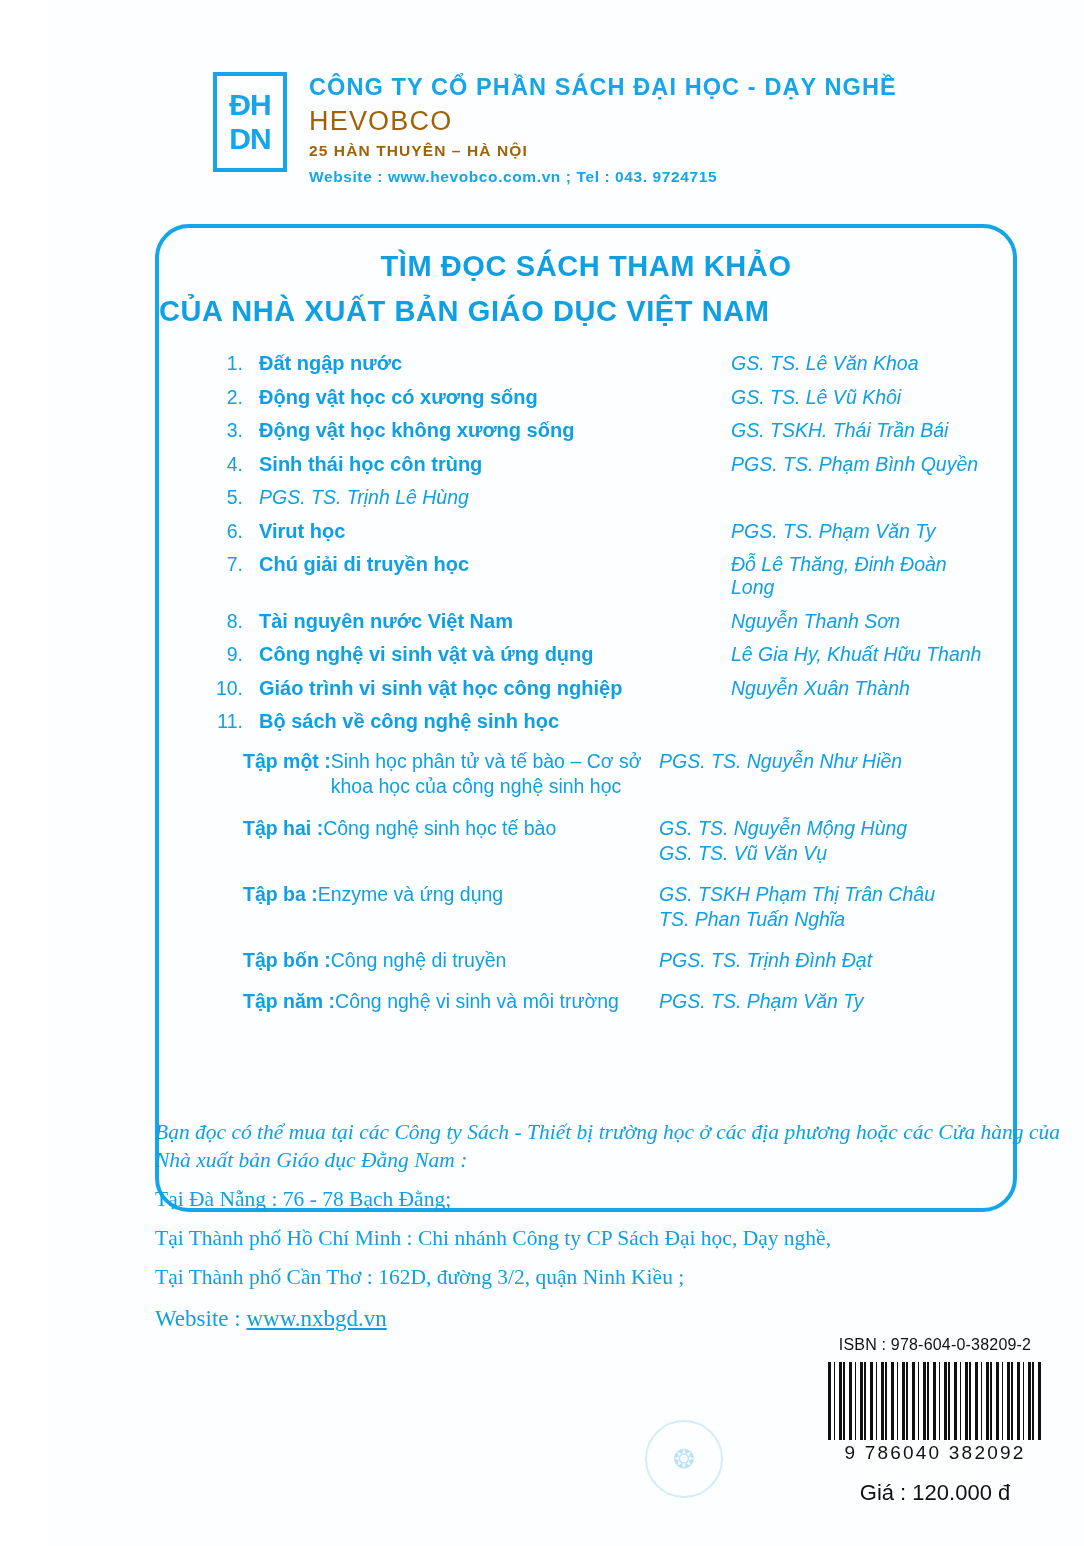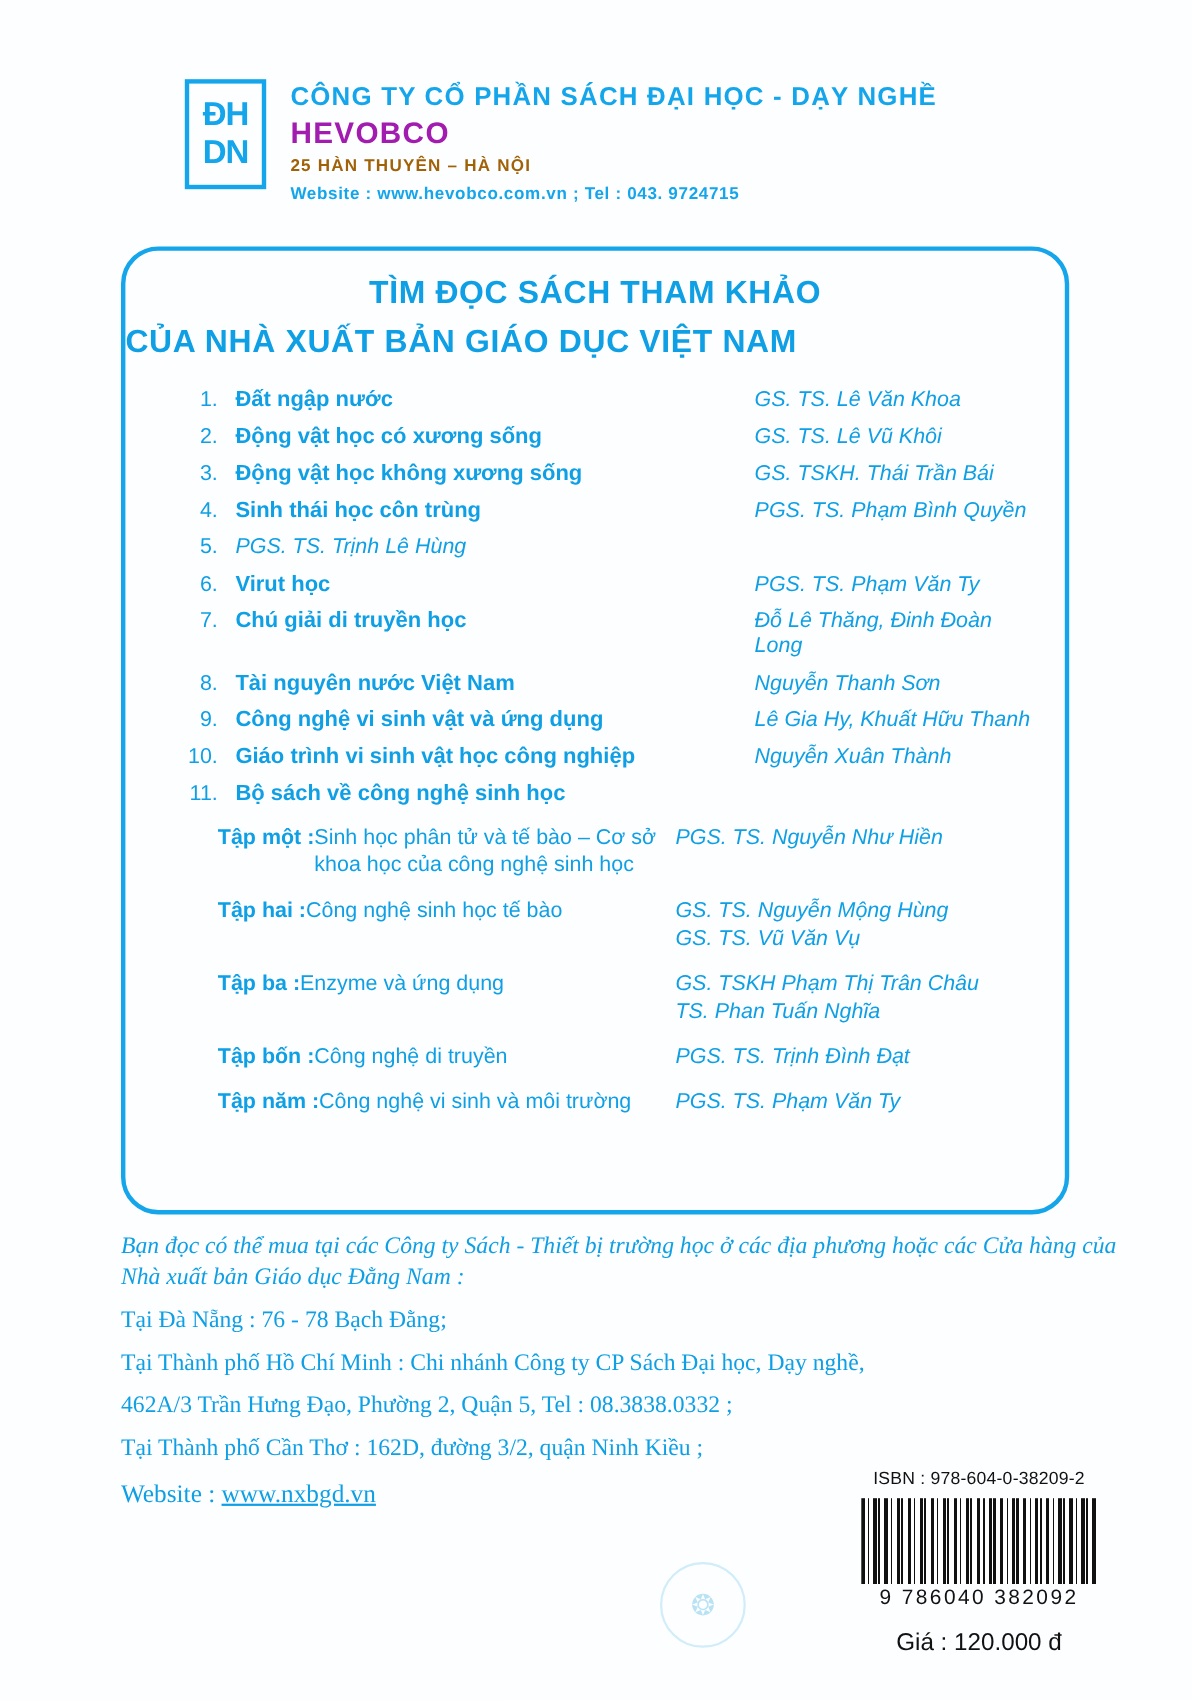--- a/index.html
+++ b/index.html
@@ -12,20 +12,21 @@
     height: 1546px;
     position: relative;
     font-family: "Liberation Sans", sans-serif;
     color: #0aa3e8;
     overflow: hidden;
   }
   .page {
     position: absolute;
     inset: 0;
     background: #fdfeff;
+    margin-left: 45px;
   }
 
   
   .publisher {
     position: absolute;
     left: 168px;
     top: 72px;
     width: 760px;
     display: flex;
     align-items: flex-start;
@@ -59,23 +60,23 @@
   .pub-text { padding-top: 2px; }
   .pub-line1 {
     font-size: 23.5px;
     font-weight: bold;
     letter-spacing: 1.1px;
     color: #14a5ea;
     white-space: nowrap;
   }
   .pub-line2 {
     font-size: 27px;
-    font-weight: bold;
+    font-weight: normal;
     letter-spacing: 1.2px;
-    color: #a21caf;
+    color: #a16207;
     margin-top: 5px;
   }
   .pub-line3 {
     font-size: 15.5px;
     font-weight: bold;
     letter-spacing: 1.1px;
     color: #a16207;
     margin-top: 5px;
   }
   .pub-line4 {
@@ -85,21 +86,21 @@
     color: #14a5ea;
     margin-top: 8px;
   }
 
   
   .ref-box {
     position: absolute;
     left: 110px;
     top: 224px;
     width: 862px;
-    height: 880px;
+    height: 988px;
     border: 4px solid #14a5ea;
     border-radius: 34px;
     box-sizing: border-box;
   }
   .ref-title {
     text-align: center;
     font-size: 29px;
     font-weight: bold;
     color: #0f9fe4;
     margin-top: 22px;
@@ -394,21 +395,20 @@
         </div>
       </div>
 
     </div>
   </div>
 
   <div class="footer">
     <div class="intro">Bạn đọc có thể mua tại các Công ty Sách - Thiết bị trường học ở các địa phương hoặc các Cửa hàng của Nhà xuất bản Giáo dục Đằng Nam :</div>
     <div class="line">Tại Đà Nẵng : 76 - 78 Bạch Đằng;</div>
     <div class="line">Tại Thành phố Hồ Chí Minh : Chi nhánh Công ty CP Sách Đại học, Dạy nghề,</div>
-    <div class="line">462A/3 Trần Hưng Đạo, Phường 2, Quận 5, Tel : 08.3838.0332 ;</div>
     <div class="line">Tại Thành phố Cần Thơ : 162D, đường 3/2, quận Ninh Kiều ;</div>
     <div class="web">
       <span>Website : </span><u>www.nxbgd.vn</u>
     </div>
   </div>
 
   <div class="isbn-block">
     <div class="isbn-text">ISBN : 978-604-0-38209-2</div>
     <div class="barcode"></div>
     <div class="barcode-digits">9 786040 382092</div>

